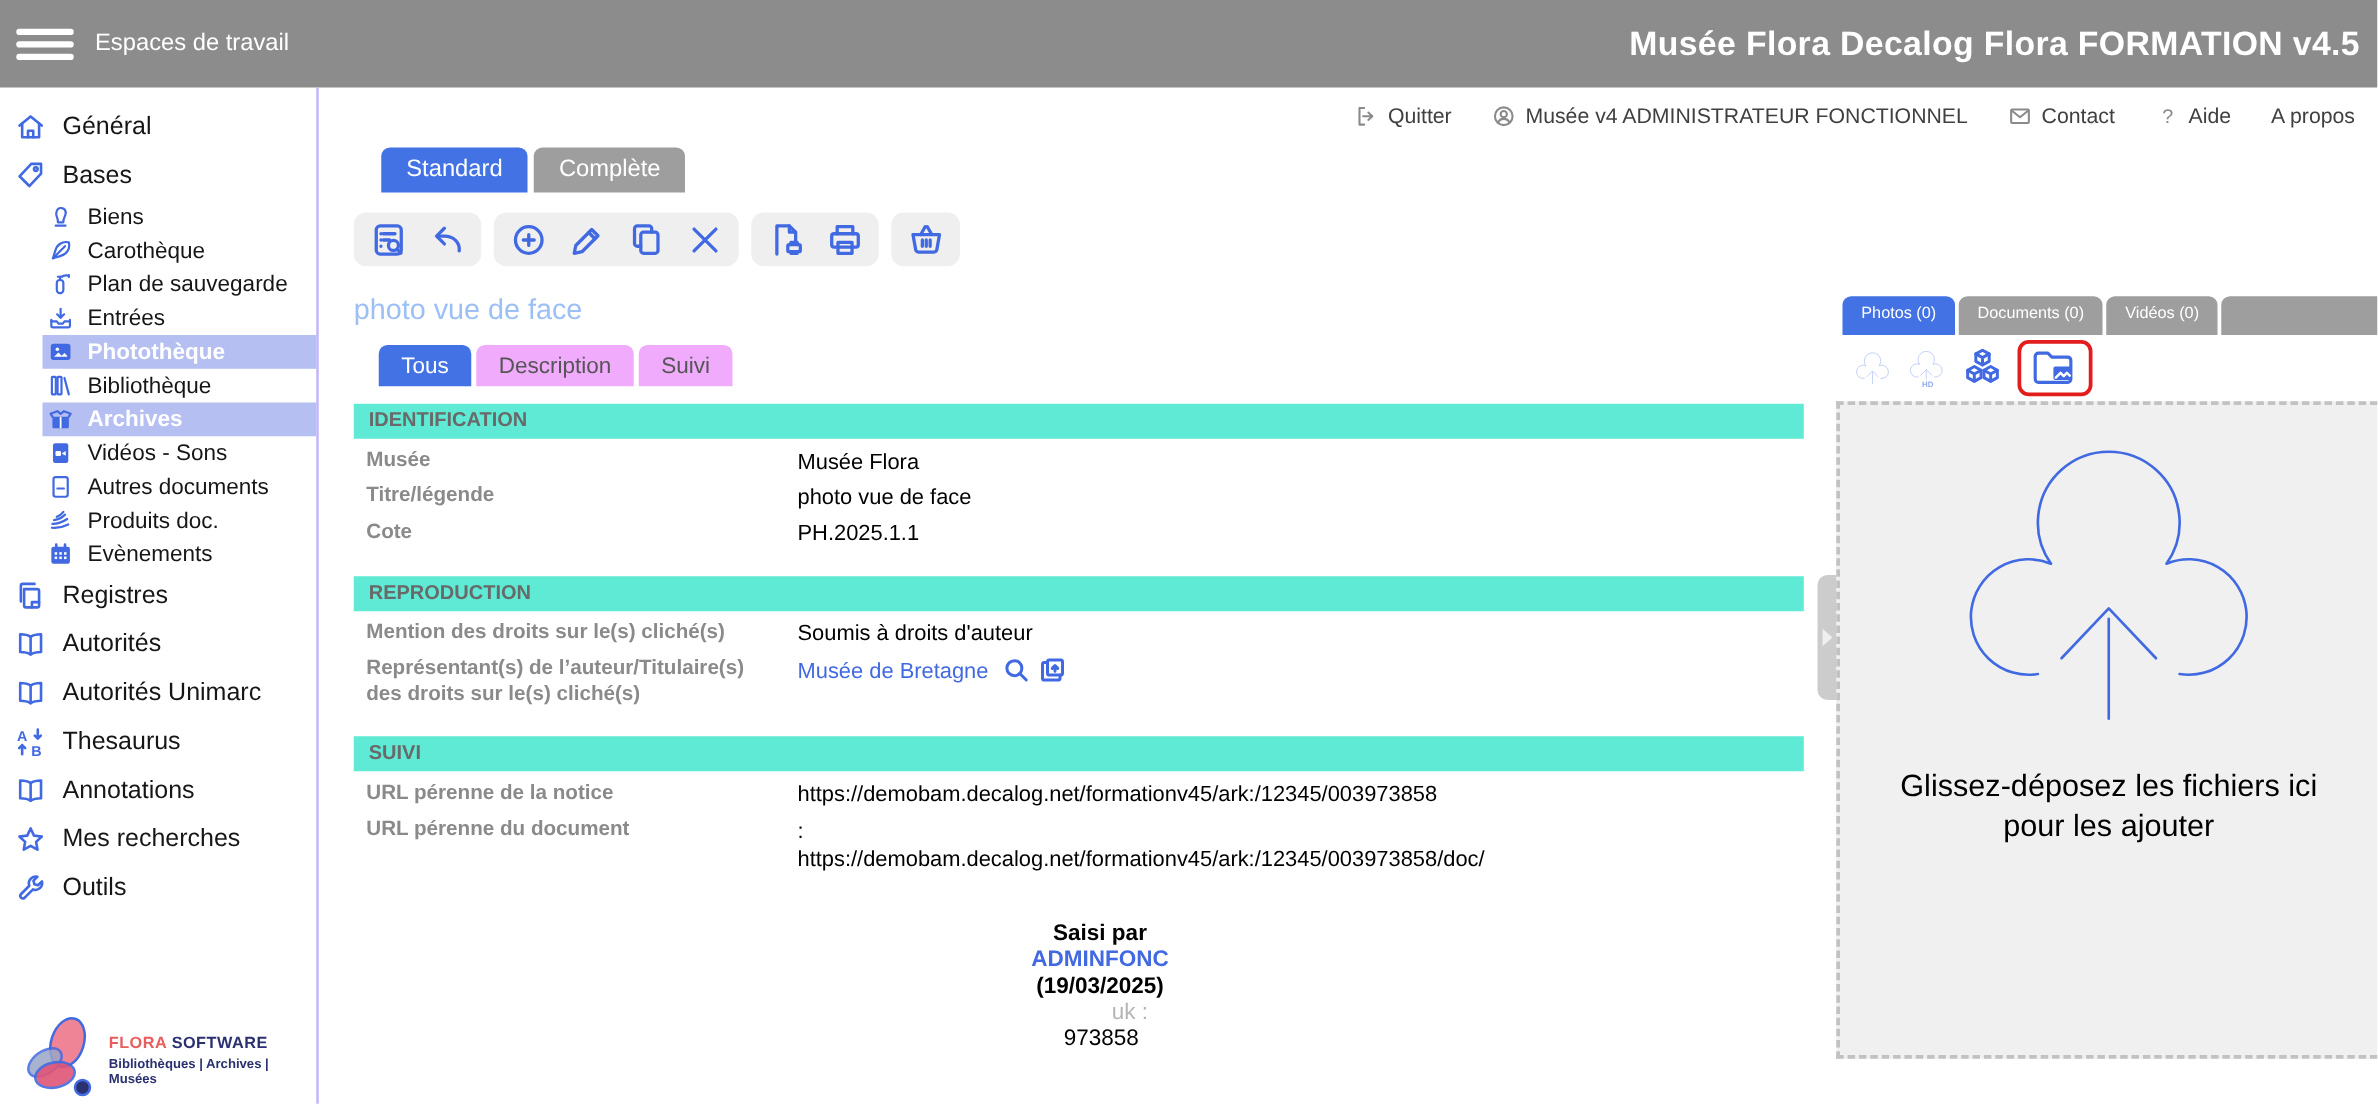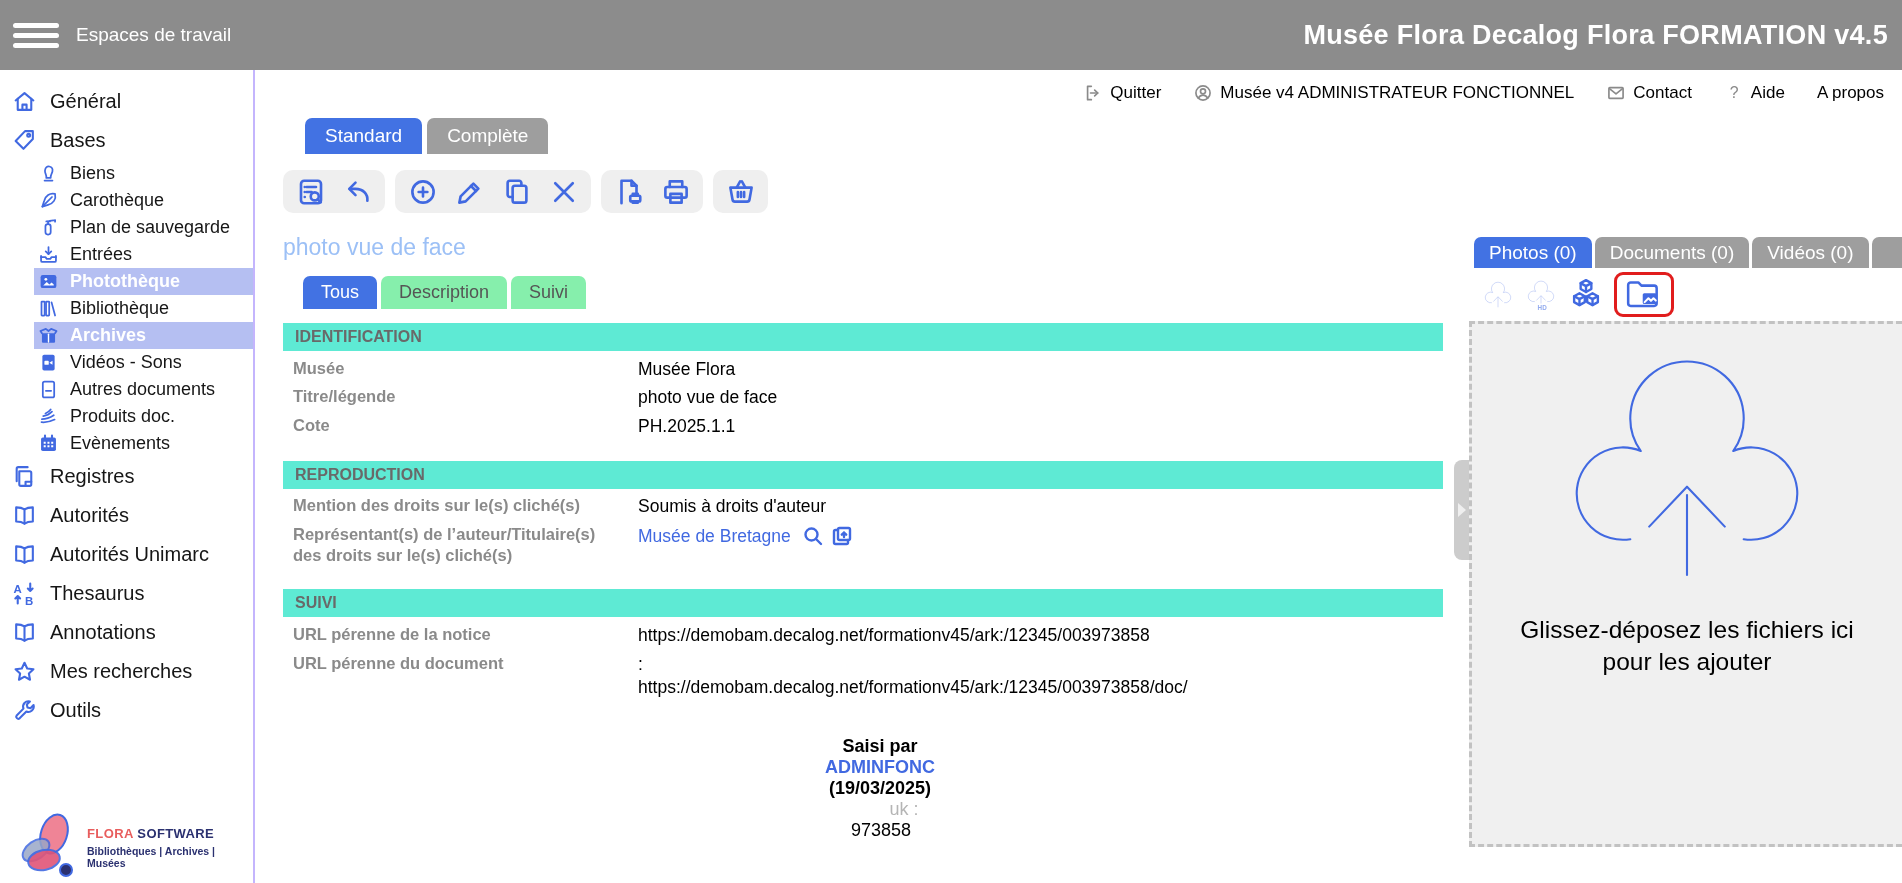--- a/index.html
+++ b/index.html
@@ -28,63 +28,63 @@
   .icn svg { display:block; stroke:#4169e1; fill:none; stroke-width:2; stroke-linecap:round; stroke-linejoin:round; }
 
   .sb-logo { margin-top:auto; margin-bottom:16px; display:flex; align-items:center; gap:7px; padding-left:14px; }
   .logo-name { font-size:13px; font-weight:bold; letter-spacing:.4px; }
   .logo-flora { color:#e85d5d; } .logo-soft { color:#2b3170; }
   .logo-tag { font-size:10.5px; color:#2b3170; font-weight:bold; margin-top:4px; }
 
   
   .main-wrap { flex:1; display:flex; flex-direction:column; min-width:0; }
   .header-links { height:46px; display:flex; justify-content:flex-end; align-items:center; gap:32px;
-    padding-right:18px; color:#000000; font-size:17px; flex:none; }
+    padding-right:18px; color:#404040; font-size:17px; flex:none; }
   .hlink { display:flex; align-items:center; gap:7px; cursor:pointer; white-space:nowrap; }
   .hlink .icn svg { width:20px; height:20px; stroke:#8a8a8a; }
 
   .content-row { flex:1; display:flex; min-height:0; }
 
   
   .detail { flex:1; padding-left:28px; min-width:0; }
   .view-tabs { display:flex; gap:5px; margin:2px 0 0 22px; }
   .vtab { padding:7px 20px; border-radius:7px 7px 0 0; font-size:19px; color:#fff; cursor:pointer; }
   .vtab.active { background:#4272e3; } .vtab:not(.active) { background:#9e9e9e; }
 
   .toolbar { display:flex; gap:10px; margin-top:16px; }
   .tb-group { background:#efefef; border-radius:10px; padding:5px 12px; display:flex; gap:16px; align-items:center; }
   .tb-btn { width:31px; height:33px; display:flex; align-items:center; justify-content:center; cursor:pointer; }
   .tb-btn svg { width:30px; height:30px; stroke-width:2.1; }
 
   .record-title { color:#9cc0f6; font-size:23px; margin-top:21px; }
   .record-tabs { display:flex; gap:4px; margin:15px 0 0 20px; }
   .rtab { padding:6px 18px; border-radius:7px 7px 0 0; font-size:18px; cursor:pointer; }
   .rtab.active { background:#4272e3; color:#fff; }
-  .rtab:not(.active) { background:#86efac; color:#555; }
+  .rtab:not(.active) { background:#f0abfc; color:#555; }
 
   .sections { width:1160px; }
   .sec-bar { background:#5eead4; color:#696969; font-weight:bold; font-size:16px; padding:5px 12px; margin-top:14px; }
   .sec-rows { padding:4px 0 6px; }
   .frow { display:grid; grid-template-columns:345px 1fr; padding:2.5px 0 2.5px 10px; align-items:start; }
   .flabel { color:#8a8a8a; font-weight:bold; font-size:16.5px; padding-right:18px; line-height:1.3; }
   .fvalue { color:#000; font-size:17.5px; line-height:1.35; }
   .fvalue .vline { display:block; }
   .flink { color:#4169e1; text-decoration:none; cursor:pointer; }
   .val-icons { display:inline-flex; gap:5px; margin-left:10px; vertical-align:-6px; }
   .val-icons .icn svg { width:24px; height:24px; stroke-width:2.4; }
 
   .record-footer { margin:28px 0 0 8px; font-size:18px; font-weight:bold; display:flex; align-items:center;flex-direction:column; }
   .saisi-user { color:#4169e1; margin:0 4px; cursor:pointer; }
   .uk-label { margin-left:48px; color:#b5b5b5; font-weight:normal; }
   .uk-value { color:#000; font-weight:normal; margin-left:2px; }
 
   
   .media-panel { width:433px; flex:none; position:relative; display:flex; flex-direction:column; padding-top:121px; }
   .media-tabs { display:flex; gap:3px; height:31px; flex:none; padding-left:5px; }
-  .mtab { padding:5px 15px 0; border-radius:7px 7px 0 0; font-size:19px; color:#fff; cursor:pointer; white-space:nowrap; }
+  .mtab { padding:5px 15px 0; border-radius:7px 7px 0 0; font-size:13px; color:#fff; cursor:pointer; white-space:nowrap; }
   .mtab.active { background:#4272e3; } .mtab:not(.active) { background:#9e9e9e; }
   .mtab-filler { flex:1; background:#9e9e9e; border-radius:7px 0 0 0; }
   .media-actions { height:53px; display:flex; align-items:center; gap:9px; padding-left:12px; flex:none; }
   .ma-btn { display:flex; align-items:center; cursor:pointer; }
   .red-box { border:3px solid #e11d1d; border-radius:9px; padding:3px 8px; display:flex; align-items:center; }
   .dropzone { flex:1; background:#f0f0f0; border:3px dashed #c2c2c2; border-right:none; margin-bottom:51px;
     display:flex; flex-direction:column; align-items:center; padding-top:22px; }
   .dz-cloud svg { width:306px; height:252px; }
   .dz-text { font-size:24.5px; color:#000; line-height:1.32; text-align:center; margin-top:16px; width:360px; }
   .splitter { position:absolute; left:-15px; top:344px; width:15px; height:100px; background:#ccc;

